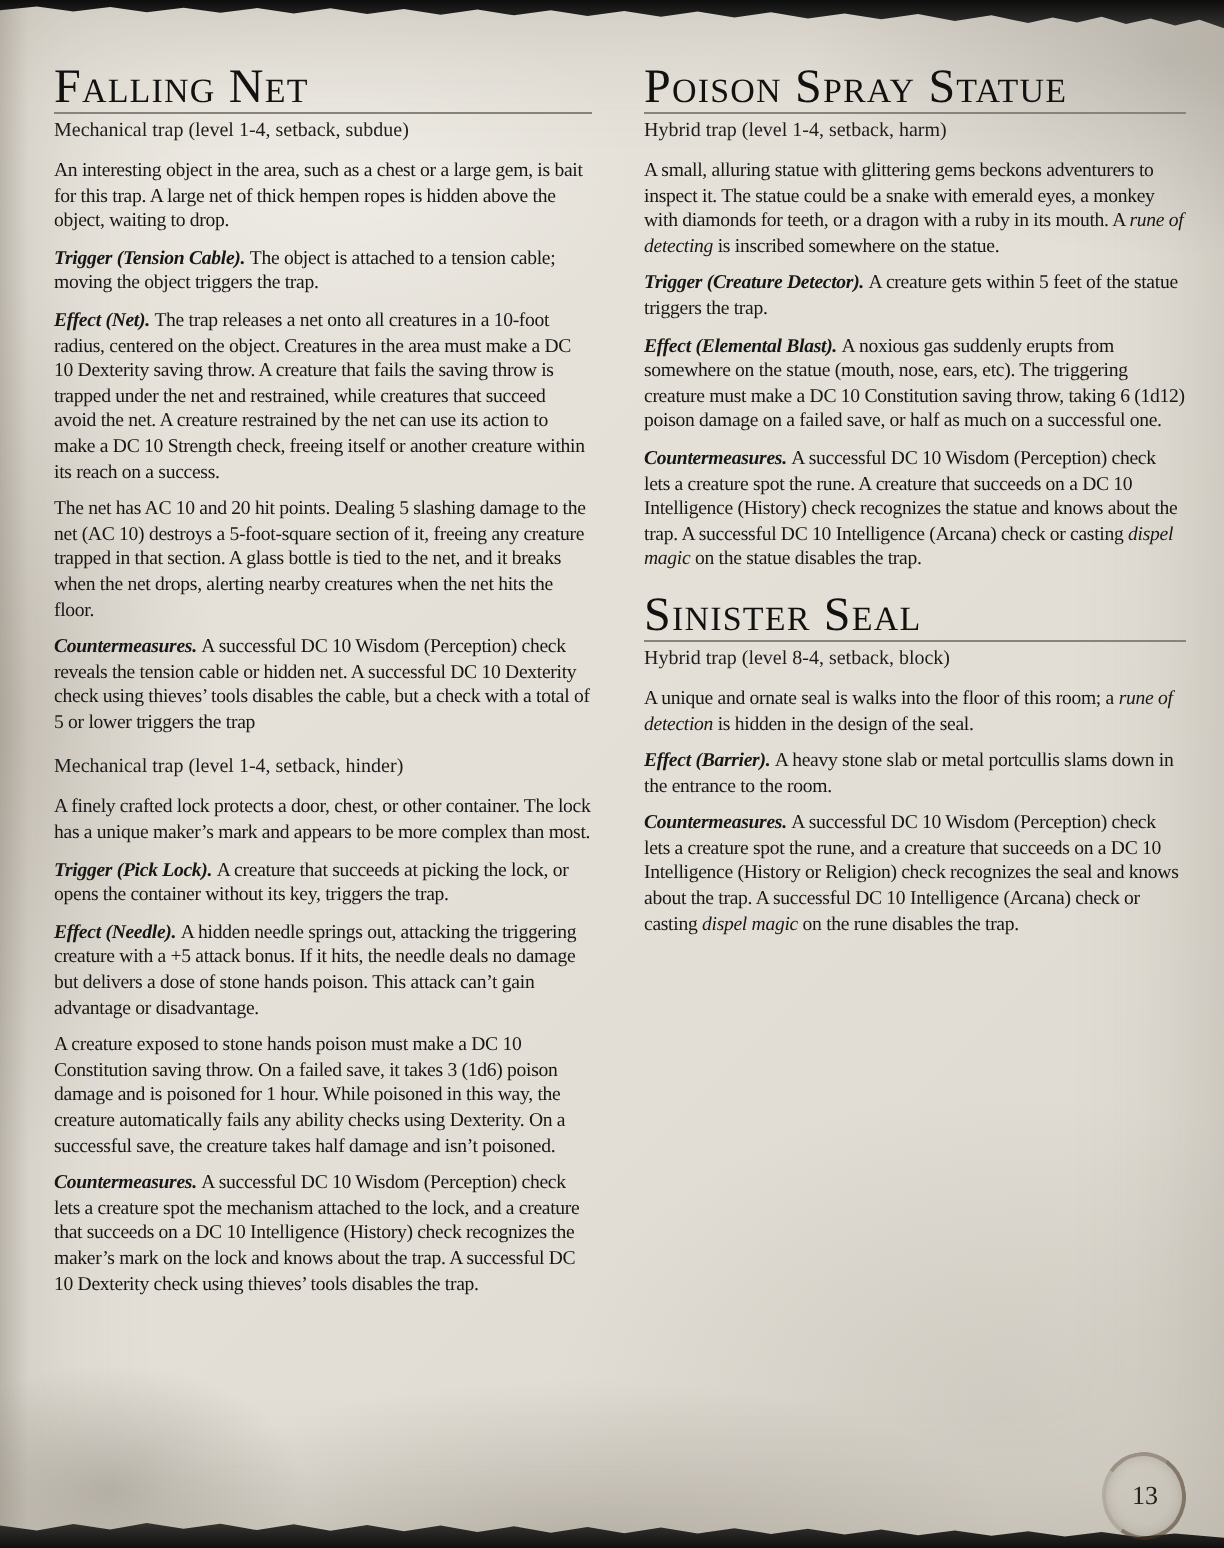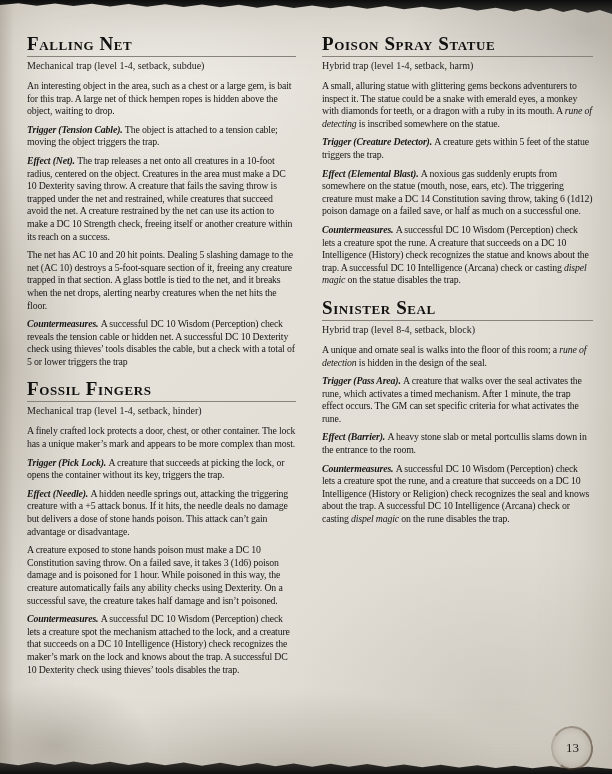--- a/index.html
+++ b/index.html
@@ -48,22 +48,22 @@
     position: absolute;
     top: 33px;
     width: 269px;
     z-index: 2;
   }
   .col1 { left: 27px; }
   .col2 { left: 322px; width: 271px; }
   section + section { margin-top: 10px; }
   .sec-title {
     font-variant: small-caps;
-    font-weight: 700;
-    font-size: 19px;
+    font-weight: 400;
+    font-size: 24px;
     line-height: 22px;
     letter-spacing: 0.6px;
     color: #111110;
     border-bottom: 1px solid #87837a;
     padding-bottom: 1px;
     margin: 0 0 3px 0;
   }
   .sec-sub {
     font-size: 10px;
     line-height: 12px;
@@ -123,43 +123,41 @@
       <section>
         <h2 class="sec-title">Falling Net</h2>
         <p class="sec-sub">Mechanical trap (level 1-4, setback, subdue)</p>
         <p class="body-par"><span>An interesting object in the area, such as a chest or a large gem, is bait for this trap. A large net of thick hempen ropes is hidden above the object, waiting to drop.</span></p>
         <p class="body-par"><span class="lead">Trigger (Tension Cable). </span><span>The object is attached to a tension cable; moving the object triggers the trap.</span></p>
         <p class="body-par"><span class="lead">Effect (Net). </span><span>The trap releases a net onto all creatures in a 10-foot radius, centered on the object. Creatures in the area must make a DC 10 Dexterity saving throw. A creature that fails the saving throw is trapped under the net and restrained, while creatures that succeed avoid the net. A creature restrained by the net can use its action to make a DC 10 Strength check, freeing itself or another creature within its reach on a success.</span></p>
         <p class="body-par"><span>The net has AC 10 and 20 hit points. Dealing 5 slashing damage to the net (AC 10) destroys a 5-foot-square section of it, freeing any creature trapped in that section. A glass bottle is tied to the net, and it breaks when the net drops, alerting nearby creatures when the net hits the floor.</span></p>
         <p class="body-par"><span class="lead">Countermeasures. </span><span>A successful DC 10 Wisdom (Perception) check reveals the tension cable or hidden net. A successful DC 10 Dexterity check using thieves’ tools disables the cable, but a check with a total of 5 or lower triggers the trap</span></p>
       </section>
       <section>
-        <h2 class="sec-title">Fossil Fingers</h2>
         <p class="sec-sub">Mechanical trap (level 1-4, setback, hinder)</p>
         <p class="body-par"><span>A finely crafted lock protects a door, chest, or other container. The lock has a unique maker’s mark and appears to be more complex than most.</span></p>
         <p class="body-par"><span class="lead">Trigger (Pick Lock). </span><span>A creature that succeeds at picking the lock, or opens the container without its key, triggers the trap.</span></p>
         <p class="body-par"><span class="lead">Effect (Needle). </span><span>A hidden needle springs out, attacking the triggering creature with a +5 attack bonus. If it hits, the needle deals no damage but delivers a dose of stone hands poison. This attack can’t gain advantage or disadvantage.</span></p>
         <p class="body-par"><span>A creature exposed to stone hands poison must make a DC 10 Constitution saving throw. On a failed save, it takes 3 (1d6) poison damage and is poisoned for 1 hour. While poisoned in this way, the creature automatically fails any ability checks using Dexterity. On a successful save, the creature takes half damage and isn’t poisoned.</span></p>
         <p class="body-par"><span class="lead">Countermeasures. </span><span>A successful DC 10 Wisdom (Perception) check lets a creature spot the mechanism attached to the lock, and a creature that succeeds on a DC 10 Intelligence (History) check recognizes the maker’s mark on the lock and knows about the trap. A successful DC 10 Dexterity check using thieves’ tools disables the trap.</span></p>
       </section>
     </div>
   <div class="col col2">
       <section>
         <h2 class="sec-title">Poison Spray Statue</h2>
         <p class="sec-sub">Hybrid trap (level 1-4, setback, harm)</p>
         <p class="body-par"><span>A small, alluring statue with glittering gems beckons adventurers to inspect it. The statue could be a snake with emerald eyes, a monkey with diamonds for teeth, or a dragon with a ruby in its mouth. A </span><span class="it">rune of detecting</span><span> is inscribed somewhere on the statue.</span></p>
         <p class="body-par"><span class="lead">Trigger (Creature Detector). </span><span>A creature gets within 5 feet of the statue triggers the trap.</span></p>
-        <p class="body-par"><span class="lead">Effect (Elemental Blast). </span><span>A noxious gas suddenly erupts from somewhere on the statue (mouth, nose, ears, etc). The triggering creature must make a DC 14 Constitution saving throw, taking 6 (1d12) poison damage on a failed save, or half as much on a successful one.</span></p>
+        <p class="body-par"><span class="lead">Effect (Elemental Blast). </span><span>A noxious gas suddenly erupts from somewhere on the statue (mouth, nose, ears, etc). The triggering creature must make a DC 10 Constitution saving throw, taking 6 (1d12) poison damage on a failed save, or half as much on a successful one.</span></p>
         <p class="body-par"><span class="lead">Countermeasures. </span><span>A successful DC 10 Wisdom (Perception) check lets a creature spot the rune. A creature that succeeds on a DC 10 Intelligence (History) check recognizes the statue and knows about the trap. A successful DC 10 Intelligence (Arcana) check or casting </span><span class="it">dispel magic</span><span> on the statue disables the trap.</span></p>
       </section>
       <section>
         <h2 class="sec-title">Sinister Seal</h2>
         <p class="sec-sub">Hybrid trap (level 8-4, setback, block)</p>
         <p class="body-par"><span>A unique and ornate seal is walks into the floor of this room; a </span><span class="it">rune of detection</span><span> is hidden in the design of the seal.</span></p>
-        <p class="body-par"><span class="lead">Trigger (Pass Area). </span><span>A creature that walks over the seal activates the rune, which activates a timed mechanism. After 1 minute, the trap effect occurs. The GM can set specific criteria for what activates the rune.</span></p>
         <p class="body-par"><span class="lead">Effect (Barrier). </span><span>A heavy stone slab or metal portcullis slams down in the entrance to the room.</span></p>
         <p class="body-par"><span class="lead">Countermeasures. </span><span>A successful DC 10 Wisdom (Perception) check lets a creature spot the rune, and a creature that succeeds on a DC 10 Intelligence (History or Religion) check recognizes the seal and knows about the trap. A successful DC 10 Intelligence (Arcana) check or casting </span><span class="it">dispel magic</span><span> on the rune disables the trap.</span></p>
       </section>
     </div>
 
   <div class="footer">
     <span>Chapter Two | Level 1-4 Traps</span>
   </div>
 
   <div class="page-num-ring">

